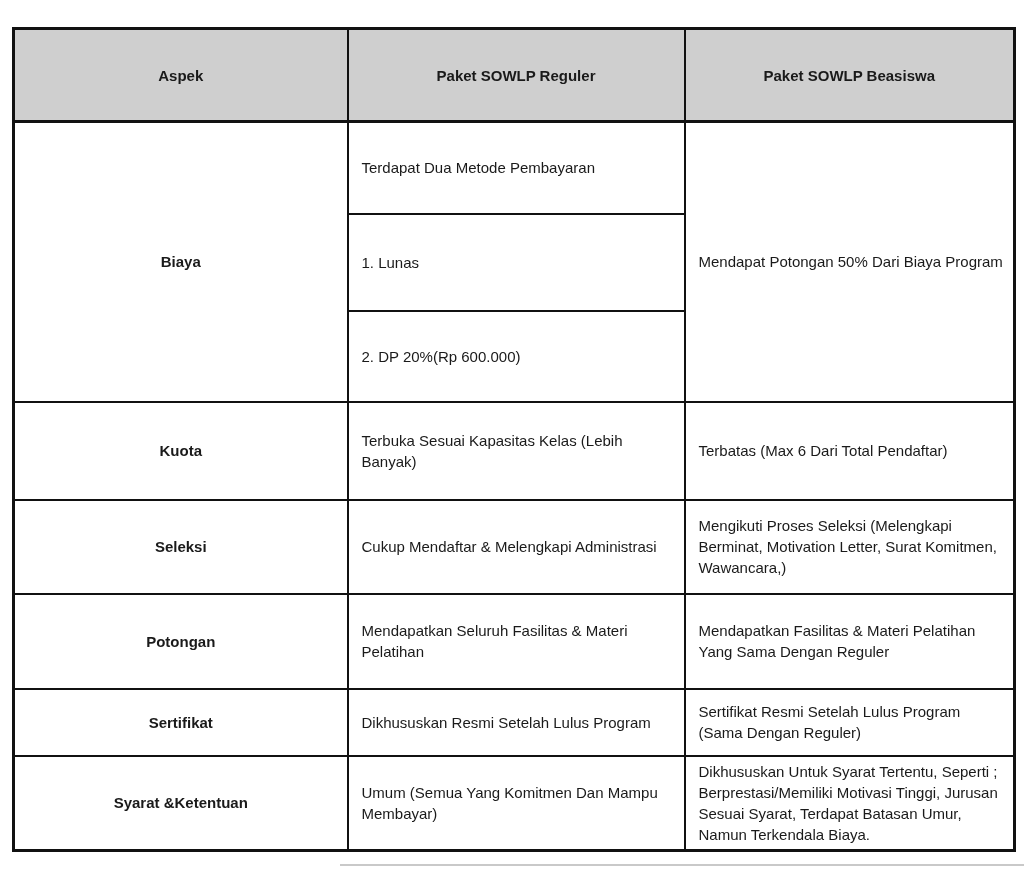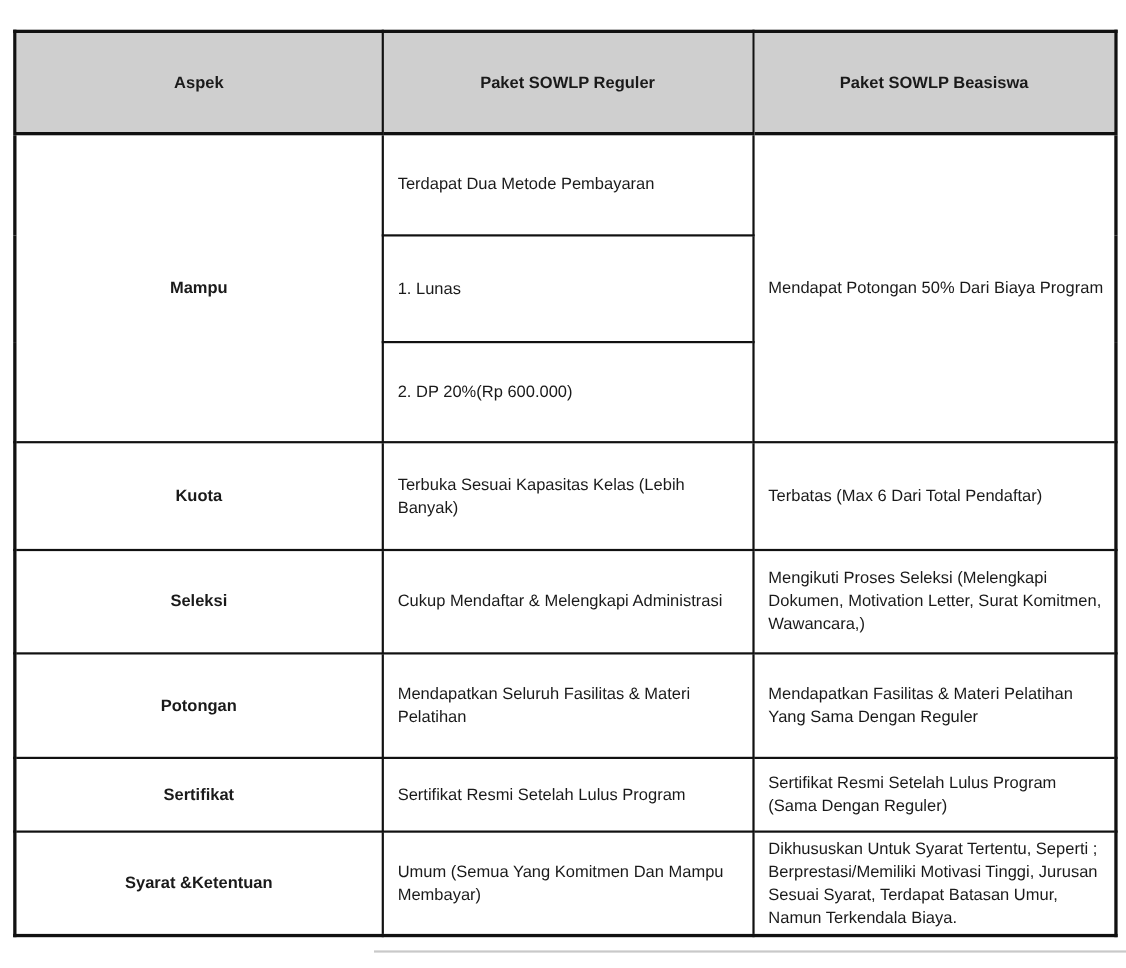--- a/index.html
+++ b/index.html
@@ -76,52 +76,52 @@
       <col class="c3">
     </colgroup>
   <tbody>
     <tr class="rh-header">
       <th>Aspek</th>
       <th>Paket SOWLP Reguler</th>
       <th>Paket SOWLP Beasiswa</th>
     </tr>
 
     <tr class="rh-b1">
-      <td class="aspect" rowspan="3">Mampu</td>
+      <td class="aspect" rowspan="3">Biaya</td>
       <td class="value">Terdapat Dua Metode Pembayaran</td>
       <td class="value" rowspan="3">Mendapat Potongan 50% Dari Biaya Program</td>
     </tr>
     <tr class="rh-b2">
       <td class="value">1. Lunas</td>
     </tr>
     <tr class="rh-b3">
       <td class="value">2. DP 20%(Rp 600.000)</td>
     </tr>
 
     <tr class="rh-kuota">
       <td class="aspect">Kuota</td>
       <td class="value">Terbuka Sesuai Kapasitas Kelas (Lebih Banyak)</td>
       <td class="value">Terbatas (Max 6 Dari Total Pendaftar)</td>
     </tr>
 
     <tr class="rh-seleksi">
       <td class="aspect">Seleksi</td>
       <td class="value">Cukup Mendaftar &amp; Melengkapi Administrasi</td>
-      <td class="value">Mengikuti Proses Seleksi (Melengkapi Dokumen, Motivation Letter, Surat Komitmen, Wawancara,)</td>
+      <td class="value">Mengikuti Proses Seleksi (Melengkapi Berminat, Motivation Letter, Surat Komitmen, Wawancara,)</td>
     </tr>
 
     <tr class="rh-fasilitas">
       <td class="aspect">Potongan</td>
       <td class="value">Mendapatkan Seluruh Fasilitas &amp; Materi Pelatihan</td>
       <td class="value">Mendapatkan Fasilitas &amp; Materi Pelatihan Yang Sama Dengan Reguler</td>
     </tr>
 
     <tr class="rh-sertifikat">
       <td class="aspect">Sertifikat</td>
-      <td class="value">Sertifikat Resmi Setelah Lulus Program</td>
+      <td class="value">Dikhususkan Resmi Setelah Lulus Program</td>
       <td class="value">Sertifikat Resmi Setelah Lulus Program (Sama Dengan Reguler)</td>
     </tr>
 
     <tr class="rh-syarat">
       <td class="aspect">Syarat &amp;Ketentuan</td>
       <td class="value">Umum (Semua Yang Komitmen Dan Mampu Membayar)</td>
       <td class="value">Dikhususkan Untuk Syarat Tertentu, Seperti ;  Berprestasi/Memiliki Motivasi Tinggi, Jurusan Sesuai Syarat, Terdapat Batasan Umur, Namun Terkendala Biaya.</td>
     </tr>
   </tbody>
 </table>

